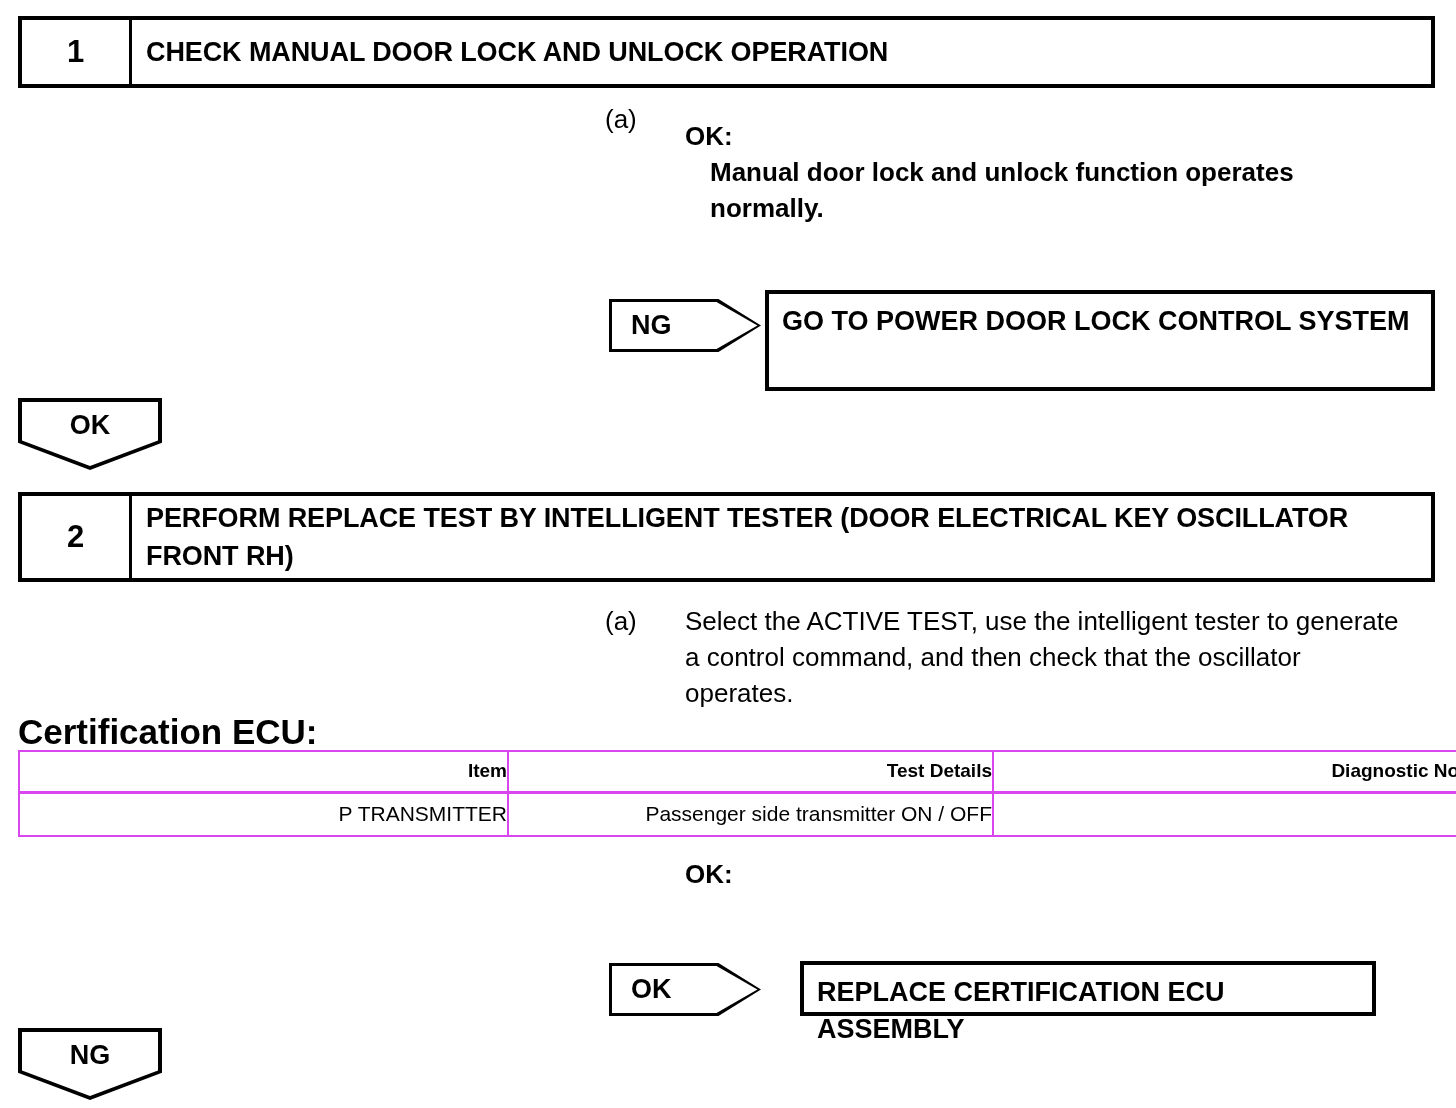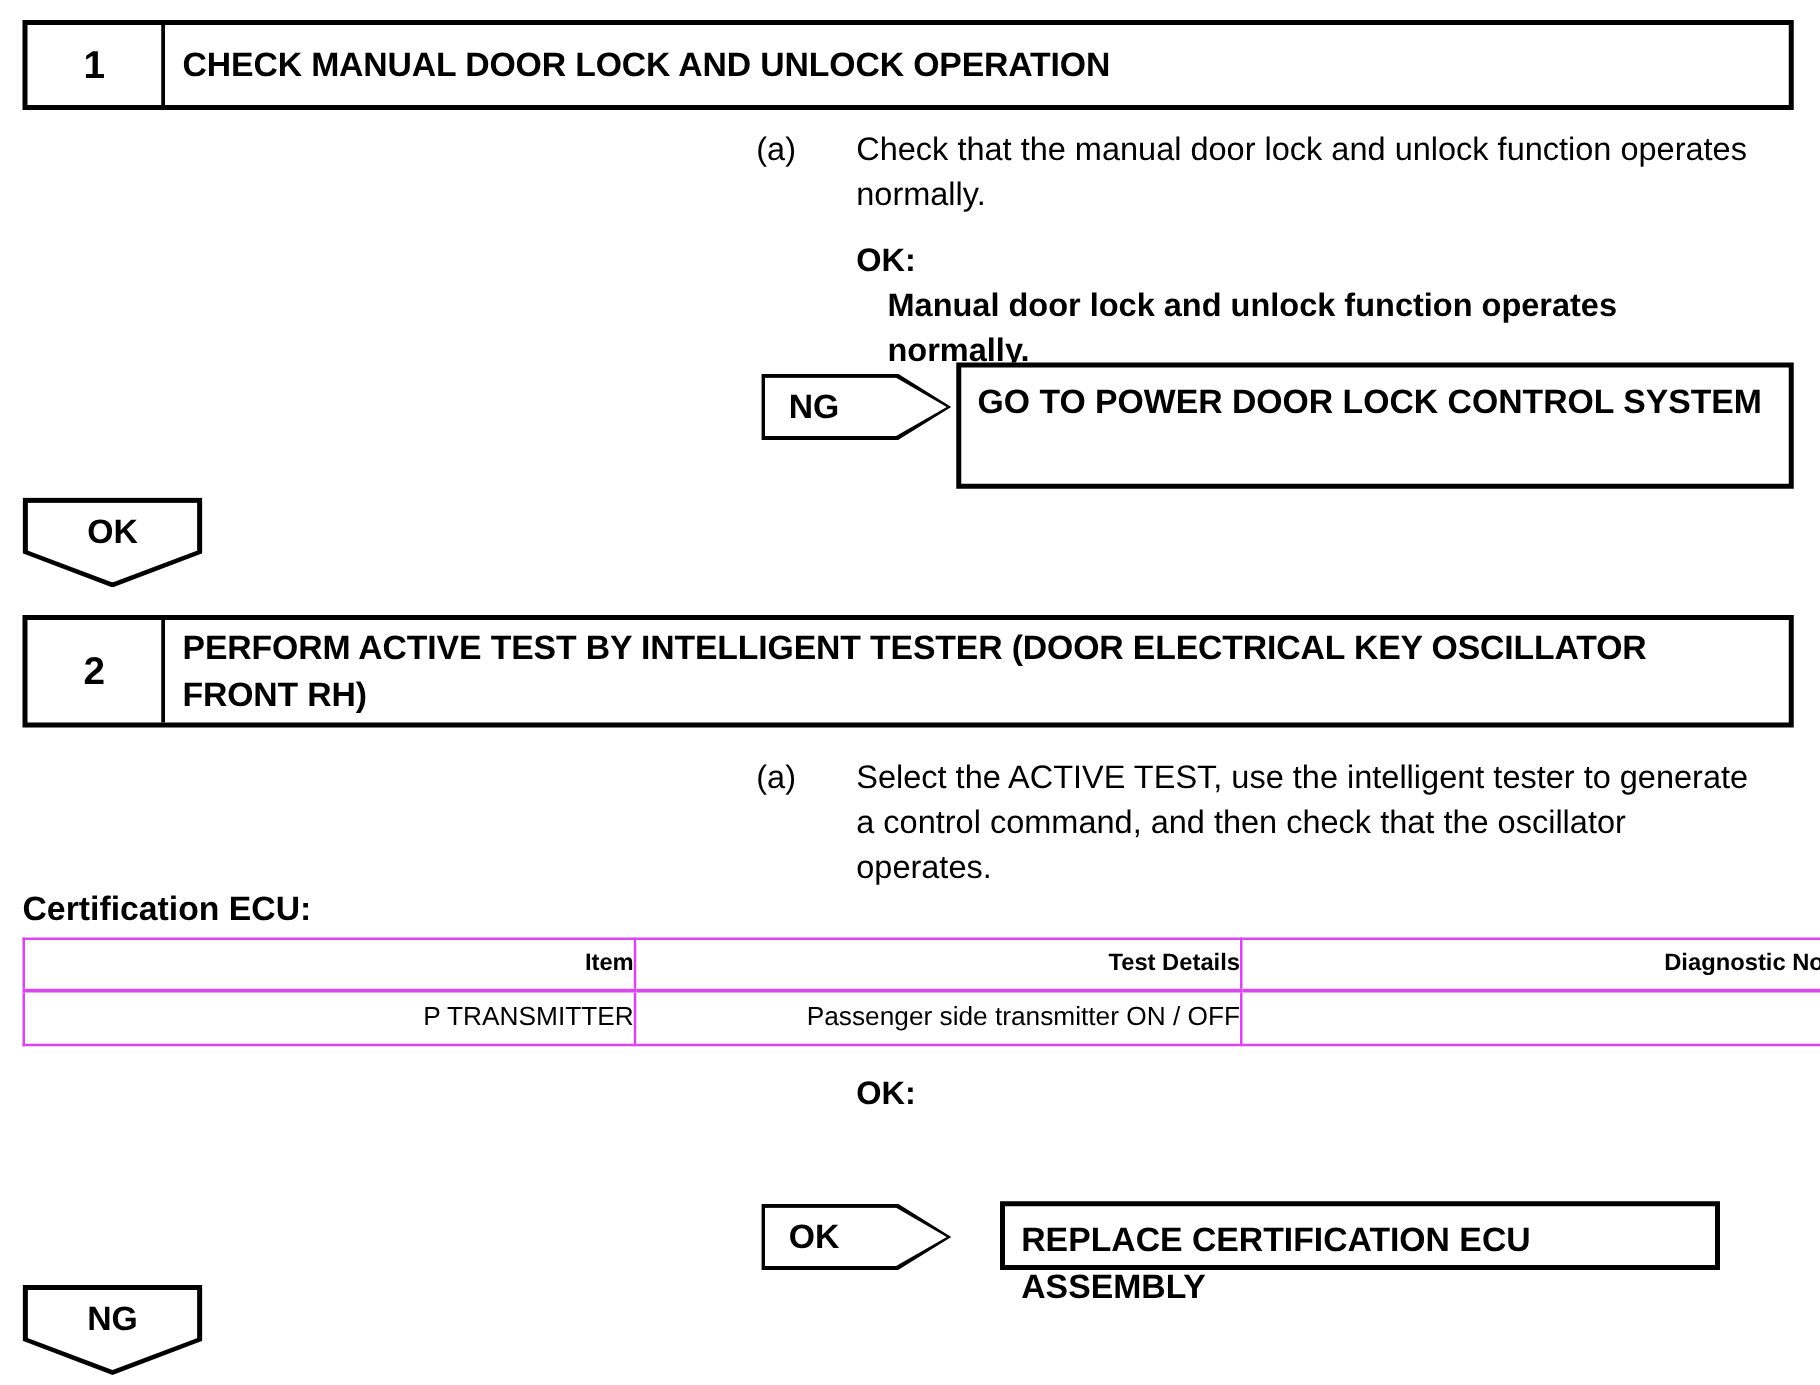--- a/index.html
+++ b/index.html
@@ -136,21 +136,21 @@
     left: 0; right: 0; top: 12px;
     text-align: center;
     font-size: 27px;
     font-weight: bold;
     z-index: 2;
   }
 
   
   .tbl-caption {
     position: absolute;
-    font-size: 27px;
+    font-size: 35px;
     font-weight: bold;
   }
   table.spec {
     position: absolute;
     border-collapse: collapse;
     background: #fff;
     table-layout: fixed;
   }
   table.spec th,
   table.spec td {
@@ -178,42 +178,41 @@
 <body>
 
 <div class="step-header" style="left:18px; top:16px; width:1417px; height:72px;">
   <div class="step-num">1</div>
   <div class="step-title">CHECK MANUAL DOOR LOCK AND UNLOCK OPERATION</div>
 </div>
 
 <div class="instr" style="left:605px; top:102px; width:800px;">
   <div class="marker">(a)</div>
   <div class="body">
-    <div>Check that the manual door lock and unlock function operates normally.</div>
     <div class="ok-label">OK:</div>
     <div class="ok-text">Manual door lock and unlock function operates normally.</div>
   </div>
 </div>
 
 <div class="judge-arrow" style="left:609px; top:299px; width:152px; height:53px;">
   <div class="inner"></div>
   <div class="lbl">NG</div>
 </div>
 <div class="result-box" style="left:765px; top:290px; width:670px; height:101px;">
   <span>GO TO POWER DOOR LOCK CONTROL SYSTEM</span>
 </div>
 
 <div class="flow-tag" style="left:18px; top:398px; width:144px; height:72px;">
   <div class="inner"></div>
   <div class="lbl">OK</div>
 </div>
 
 <div class="step-header" style="left:18px; top:492px; width:1417px; height:90px;">
   <div class="step-num">2</div>
-  <div class="step-title">PERFORM ACTIVE TEST BY INTELLIGENT TESTER (DOOR ELECTRICAL KEY OSCILLATOR FRONT RH)</div>
+  <div class="step-title">PERFORM REPLACE TEST BY INTELLIGENT TESTER (DOOR ELECTRICAL KEY OSCILLATOR FRONT RH)</div>
 </div>
 
 <div class="instr" style="left:605px; top:604px; width:800px;">
   <div class="marker">(a)</div>
   <div class="body">
     <div>Select the ACTIVE TEST, use the intelligent tester to generate a control command, and then check that the oscillator operates.</div>
   </div>
 </div>
 
 <div class="tbl-caption" style="left:18px; top:712px;">Certification ECU:</div>

